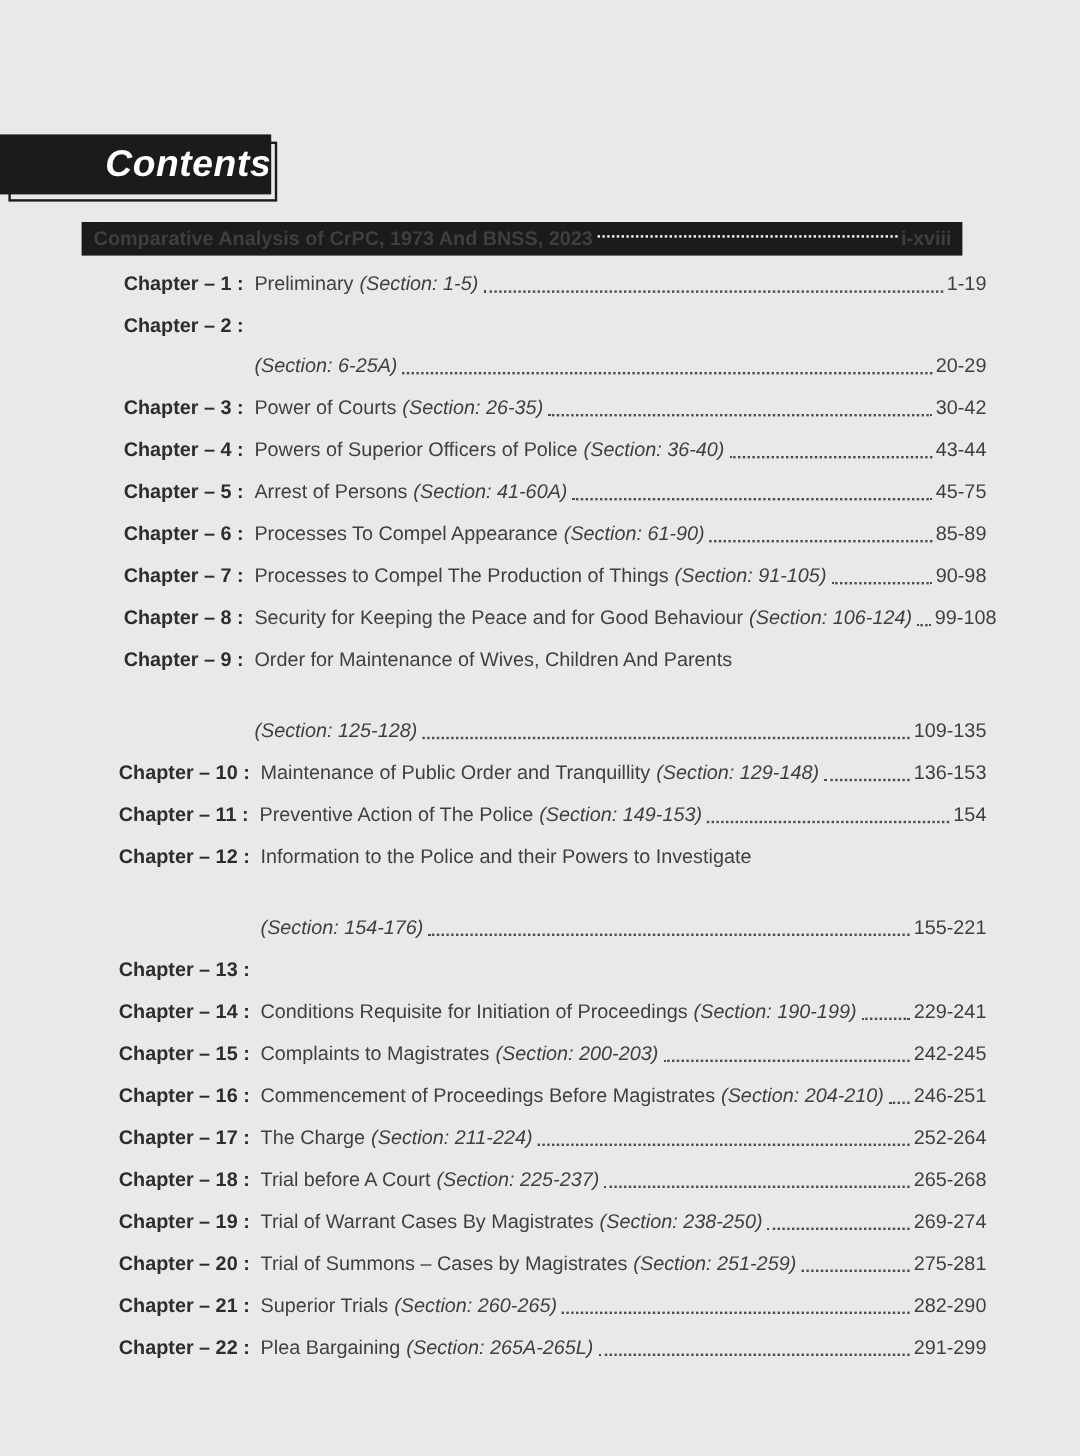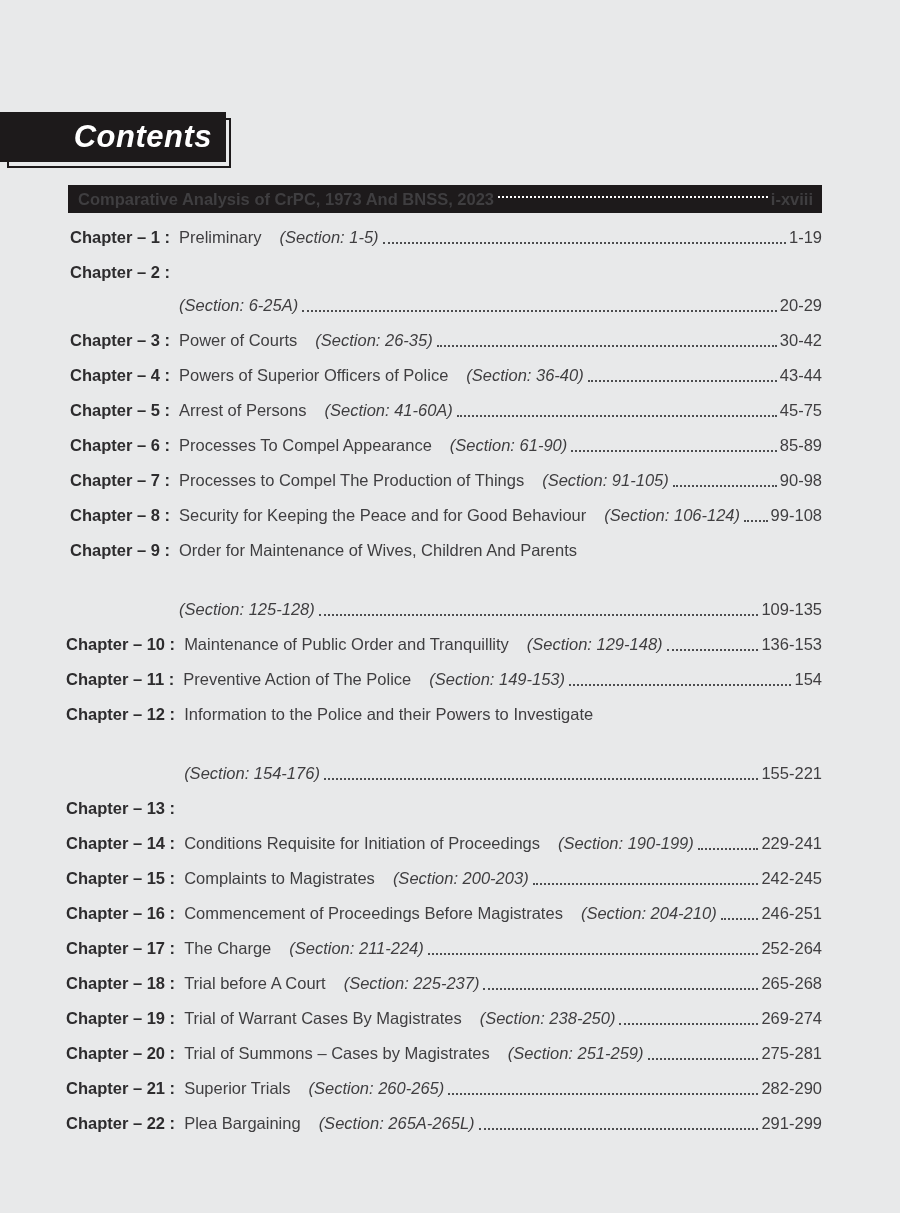--- a/index.html
+++ b/index.html
@@ -15,46 +15,46 @@
   
   .banner-wrap { position:relative; margin-top:112px; width:240px; height:51px; }
   .banner-shadow {
     position:absolute; left:7px; top:6px; width:224px; height:50px;
     border:2px solid #1d1a1b; background:transparent; box-sizing:border-box;
   }
   .banner {
     position:absolute; left:0; top:0; width:226px; height:50px;
     background:#1d1a1b; color:#ffffff;
     display:flex; align-items:center; justify-content:flex-end;
-    padding-right:14px; box-sizing:border-box;
+    box-sizing:border-box;
     font-weight:bold; font-style:italic; font-size:31px; letter-spacing:0.5px;
   }
 
   
   .header-bar {
-    margin:22px 78px 0 68px; height:28px;
+    margin:22px 98px 0 68px; height:28px;
     background:#1d1a1b; color:#ffffff;
     display:flex; align-items:center;
     padding:0 9px 0 10px; box-sizing:border-box;
     font-weight:bold; font-size:16.5px;
   }
   .header-bar .dots { border-color:#ffffff; margin-bottom:5px; }
   .header-bar .pages { font-weight:bold; }
 
   
   .toc { margin:11px 78px 0 66px; }
   .toc-row { display:flex; margin-bottom:9px; font-size:16.5px; }
   .chap-label {
     flex:0 0 104px; text-align:right; white-space:nowrap;
-    font-weight:bold; color:#2d2c2e; line-height:26px; padding-right:9px;
+    font-weight:bold; color:#2d2c2e; line-height:26px; padding-right:9px;margin-left:33px;
   }
   .entry-body { flex:1; display:flex; flex-direction:column; min-width:0; }
   .line { display:flex; align-items:flex-end; line-height:26px;text-align:center; }
   .title   { white-space:nowrap; color:#3f3e40; }
-  .section { white-space:nowrap; color:#3f3e40; font-style:italic; margin-left:18px; }
+  .section { white-space:nowrap; color:#3f3e40; font-style:italic; margin-left:5px; }
   .line .section:first-child { margin-left:0;margin-top:33px; }
   .dots {
     flex:1; height:0;
     border-bottom:2.5px dotted #4d4d4f;
     margin:0 3px 6px 4px; min-width:12px;
   }
   .pages { white-space:nowrap; color:#3f3e40; }
 </style>
 </head>
 <body>

